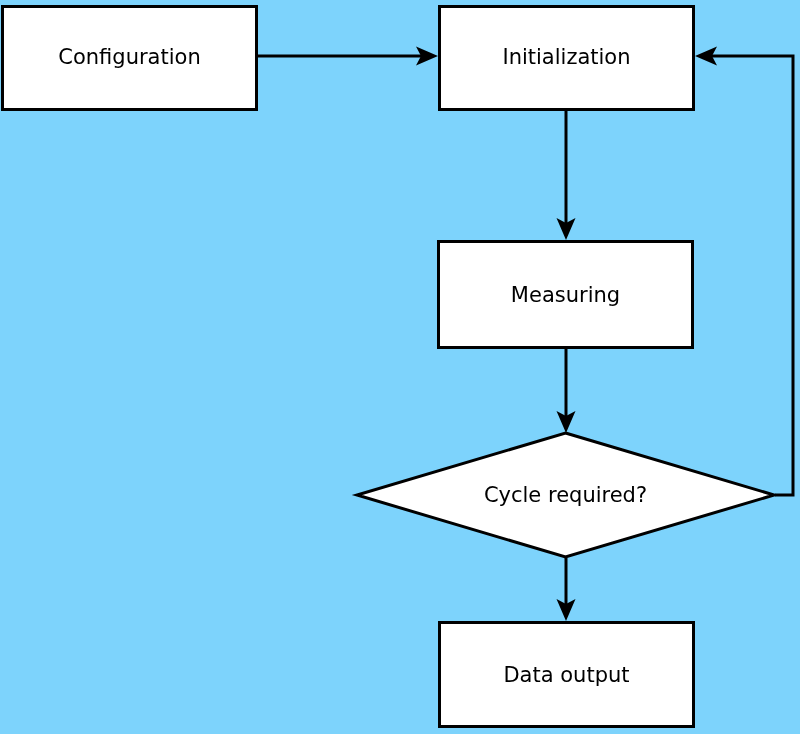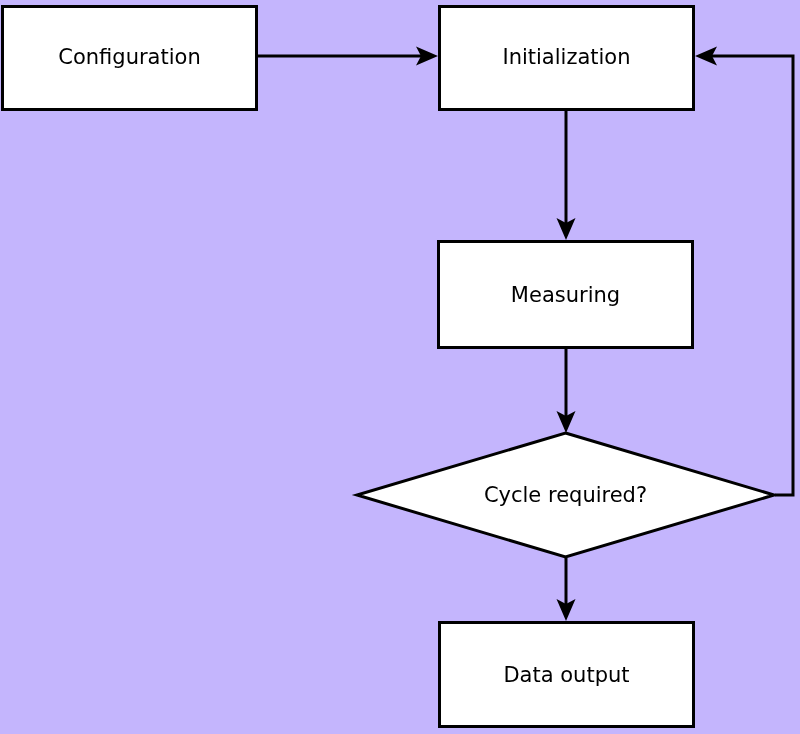--- a/index.html
+++ b/index.html
@@ -7,21 +7,21 @@
     padding: 0;
     background: #ffffff;
   }
   body {
     font-family: "DejaVu Sans", "Liberation Sans", sans-serif;
   }
   #canvas {
     position: relative;
     width: 800px;
     height: 734px;
-    background: #c4b5fd;
+    background: #7dd3fc;
     overflow: hidden;
   }
   #flow-svg {
     position: absolute;
     left: 0;
     top: 0;
     width: 800px;
     height: 734px;
   }
   .node-shape {

